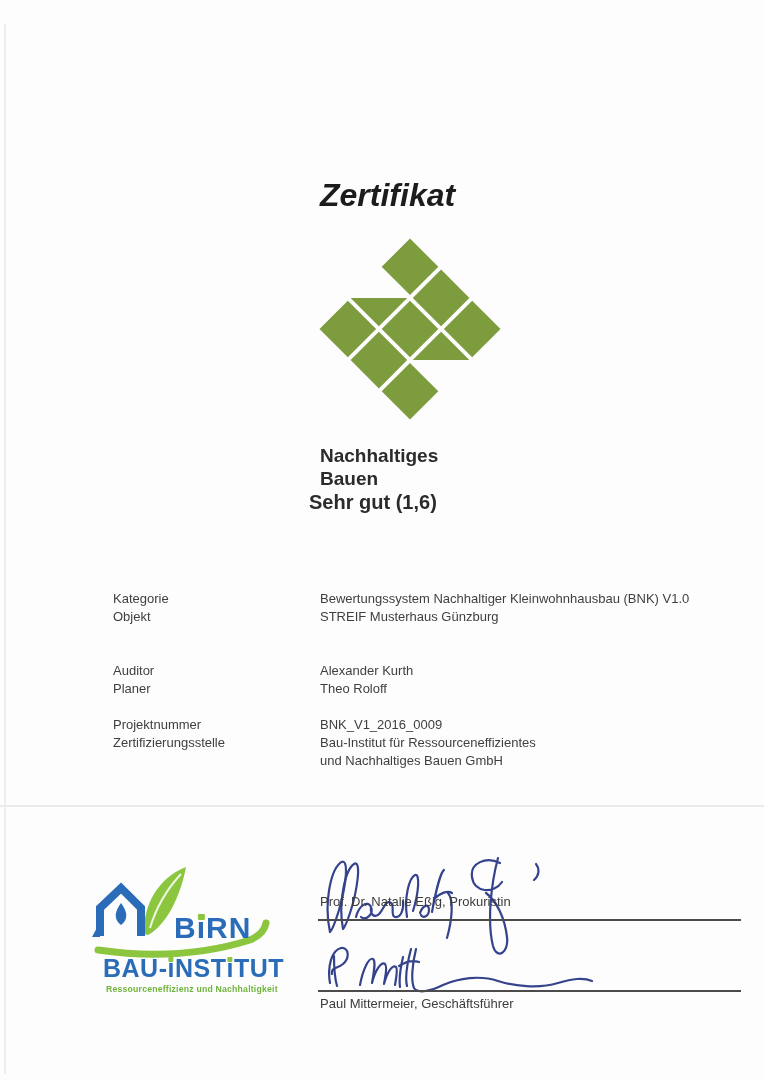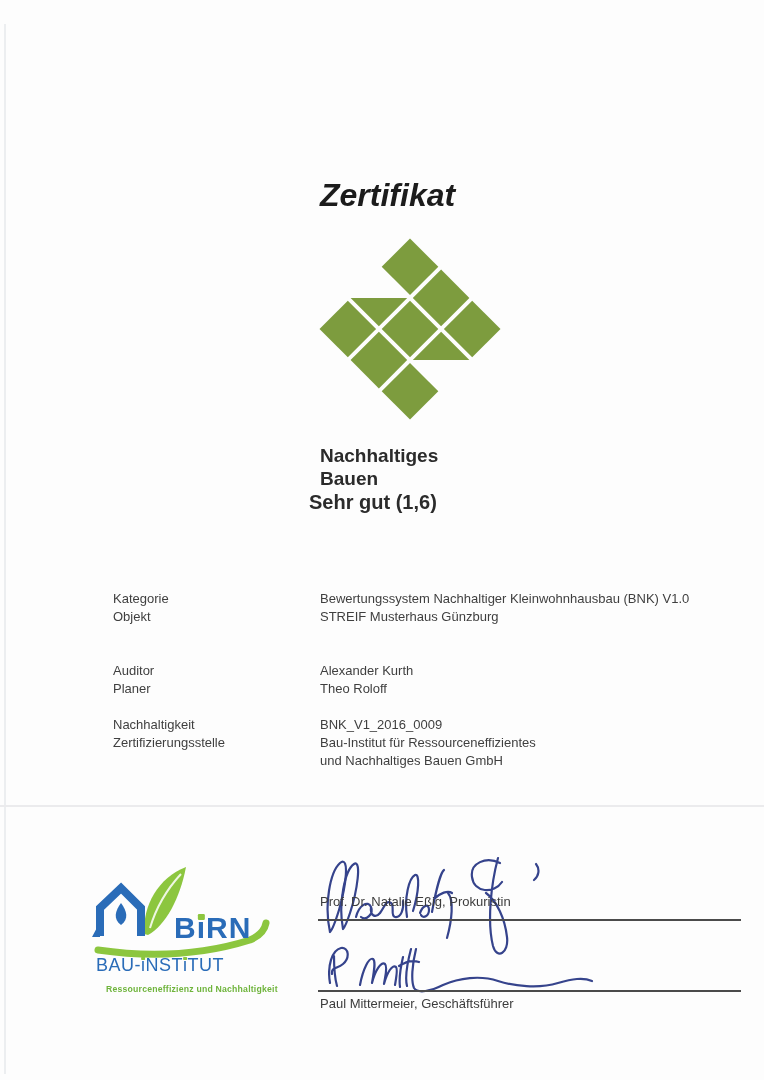--- a/index.html
+++ b/index.html
@@ -25,21 +25,21 @@
   .frow .val{flex:1;}
   .vrow2{margin-left:207px;height:18px;line-height:18px;}
   .gap18{height:18px;}
   .mt2{margin-top:2px;}
   
   .sig-line{height:1.5px;background:#4b4b4b;width:423px;left:318px;}
   .sig-caption{left:320px;font-size:13px;color:#3c3c3c;}
   
   .birn{left:88px;top:860px;width:206px;height:150px;}
   .birn-name{position:absolute;left:86px;top:53px;font-size:30px;font-weight:bold;color:#2a6cb8;letter-spacing:1px;line-height:1;}
-  .birn-inst{position:absolute;left:8px;top:96px;font-size:18px;font-weight:normal;color:#2a6cb8;letter-spacing:0.5px;line-height:1;}
+  .birn-inst{position:absolute;left:15px;top:96px;font-size:25px;font-weight:bold;color:#2a6cb8;letter-spacing:0.5px;line-height:1;}
   .birn-tagline{position:absolute;left:18px;top:124px;font-size:8.7px;font-weight:bold;color:#6fb43c;letter-spacing:0.2px;}
   .ii{position:relative;display:inline-block;}
   .ii::after{
     content:"";position:absolute;left:50%;transform:translateX(-50%);
     top:0.03em;width:0.21em;height:0.2em;background:#8cc63f;border-radius:0.04em;
   }
   svg{display:block;}
 </style>
 </head>
 <body>
@@ -83,21 +83,21 @@
   <div class="frow">
     <span class="lbl">Auditor</span>
     <span class="val">Alexander Kurth</span>
   </div>
   <div class="frow">
     <span class="lbl">Planer</span>
     <span class="val">Theo Roloff</span>
   </div>
   <div class="gap18"></div>
   <div class="frow">
-    <span class="lbl">Nachhaltigkeit</span>
+    <span class="lbl">Projektnummer</span>
     <span class="val">BNK_V1_2016_0009</span>
   </div>
   <div class="frow">
     <span class="lbl">Zertifizierungsstelle</span>
     <span class="val">Bau-Institut für Ressourceneffizientes</span>
   </div>
   <div class="vrow2">und Nachhaltiges Bauen GmbH</div>
 </div>
 
 <div class="abs birn">

